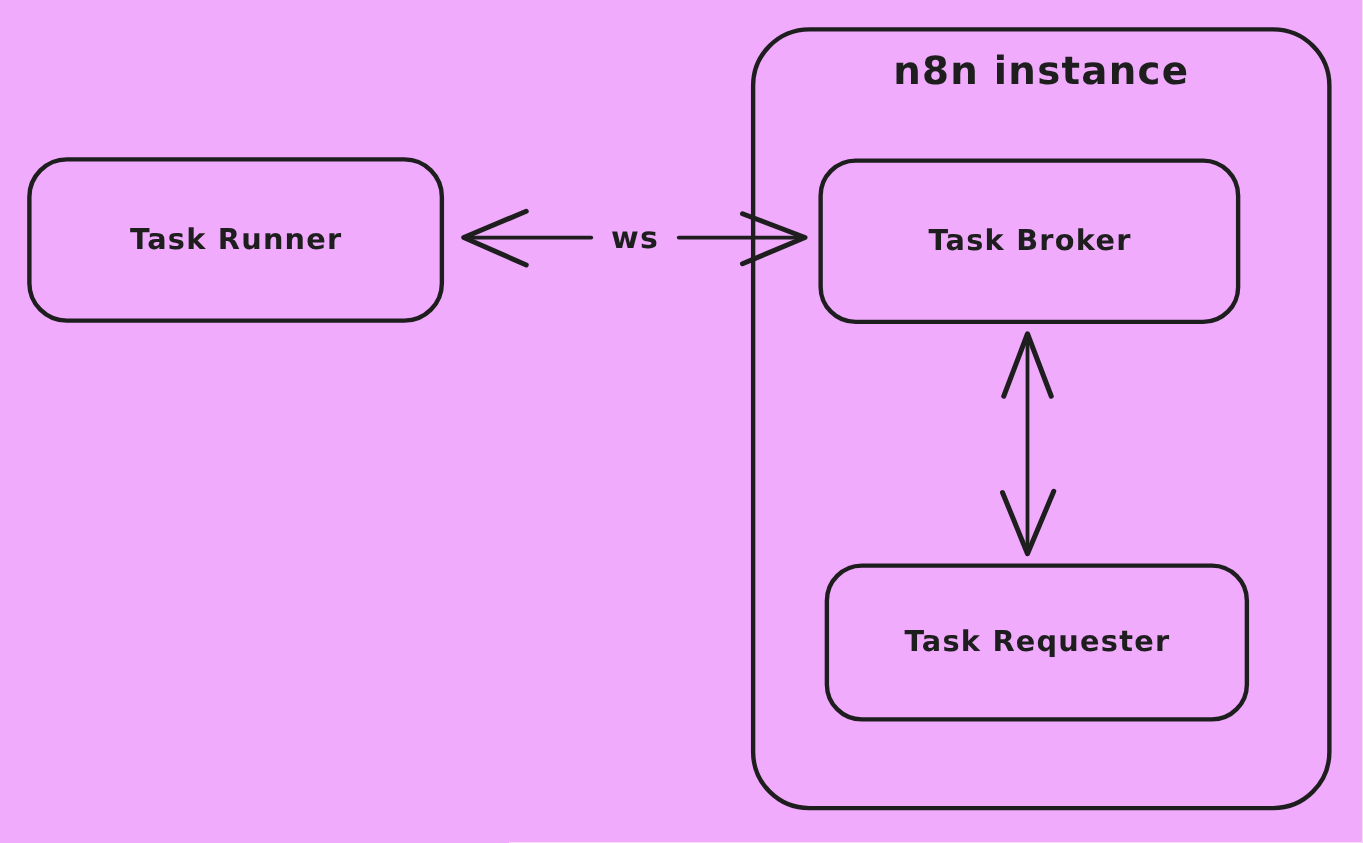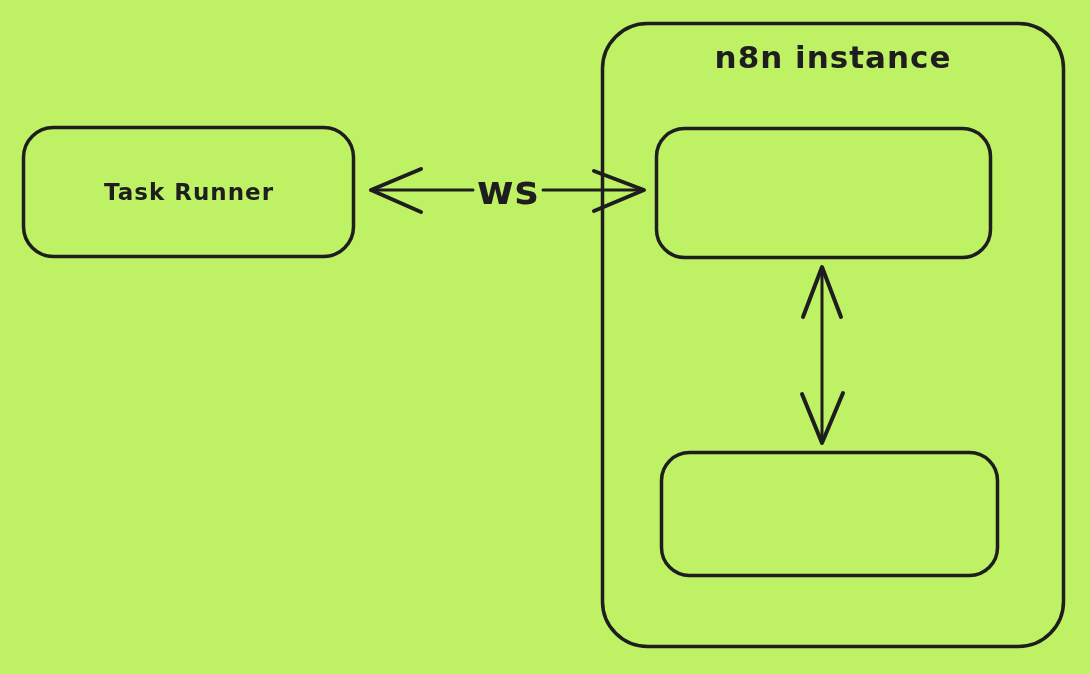--- a/index.html
+++ b/index.html
@@ -5,21 +5,21 @@
   html, body {
     margin: 0;
     padding: 0;
     background: #ffffff;
     font-family: "DejaVu Sans", sans-serif;
   }
   .canvas {
     position: relative;
     width: 1090px;
     height: 674px;
-    background: #bef264;
+    background: #f0abfc;
     overflow: hidden;
   }
   svg.shapes {
     position: absolute;
     left: 0;
     top: 0;
     width: 1090px;
     height: 674px;
   }
   .label {
@@ -33,21 +33,21 @@
     white-space: nowrap;
     user-select: none;
   }
   .node-label {
     font-size: 23px;
   }
   .container-title {
     font-size: 31px;
   }
   .edge-label {
-    font-size: 40px;
+    font-size: 24px;
   }
   #task-runner-label   { left: 24px;  top: 128px; width: 330px; height: 128px; }
   #task-broker-label   { left: 657px; top: 129px; width: 334px; height: 128px; }
   #task-requester-label{ left: 662px; top: 453px; width: 336px; height: 122px; }
   #n8n-instance-title  { left: 603px; top: 34px;  width: 460px; height: 46px; }
   #ws-label            { left: 478px; top: 167px; width: 60px;  height: 46px; }
 </style>
 </head>
 <body>
 
@@ -74,17 +74,19 @@
       <line x1="822" y1="268" x2="822" y2="442"></line>
       <polyline points="803,317 822,267 841,317" stroke-width="4"></polyline>
       <polyline points="802,394 822,443 843,393" stroke-width="4"></polyline>
     </g>
   </svg>
 
   <div class="label container-title" id="n8n-instance-title">n8n instance</div>
 
   <div class="label node-label" id="task-runner-label">Task Runner</div>
 
+  <div class="label node-label" id="task-broker-label">Task Broker</div>
 
+  <div class="label node-label" id="task-requester-label">Task Requester</div>
 
   <div class="label edge-label" id="ws-label">ws</div>
 
 </div>
 
 </body></html>

